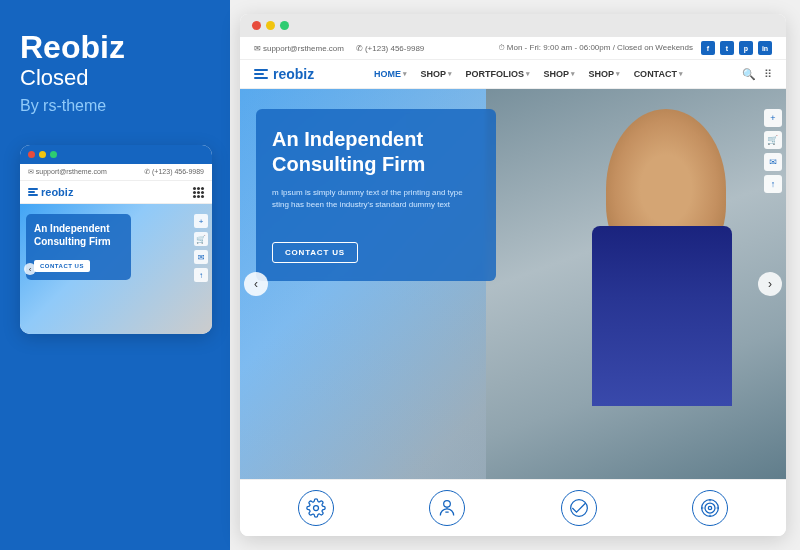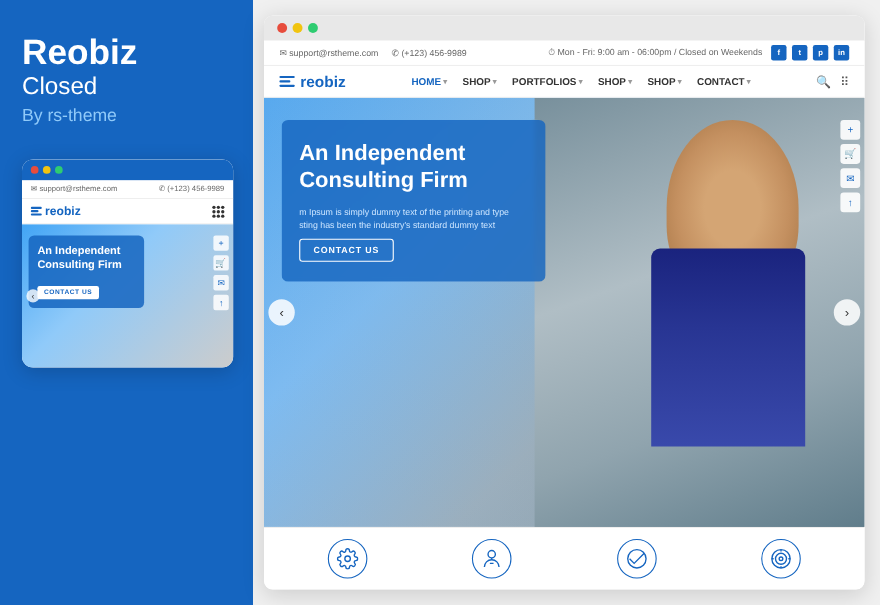--- a/index.html
+++ b/index.html
@@ -286,21 +286,21 @@
       padding: 18px 16px;
       width: 240px;
       backdrop-filter: blur(2px);
     }
     .hero-title {
       font-size: 20px; font-weight: 800; color: #fff;
       line-height: 1.25; margin-bottom: 10px;
     }
     .hero-desc {
       font-size: 8px; color: #cce5ff; line-height: 1.5;
-      margin-bottom: 6px;
+      margin-bottom: 30px;
     }
     .hero-contact-btn {
       background: transparent;
       border: 1.5px solid #fff;
       color: #fff;
       font-size: 8px; font-weight: 700;
       padding: 5px 12px;
       border-radius: 3px;
       text-transform: uppercase;
       letter-spacing: 0.8px;

